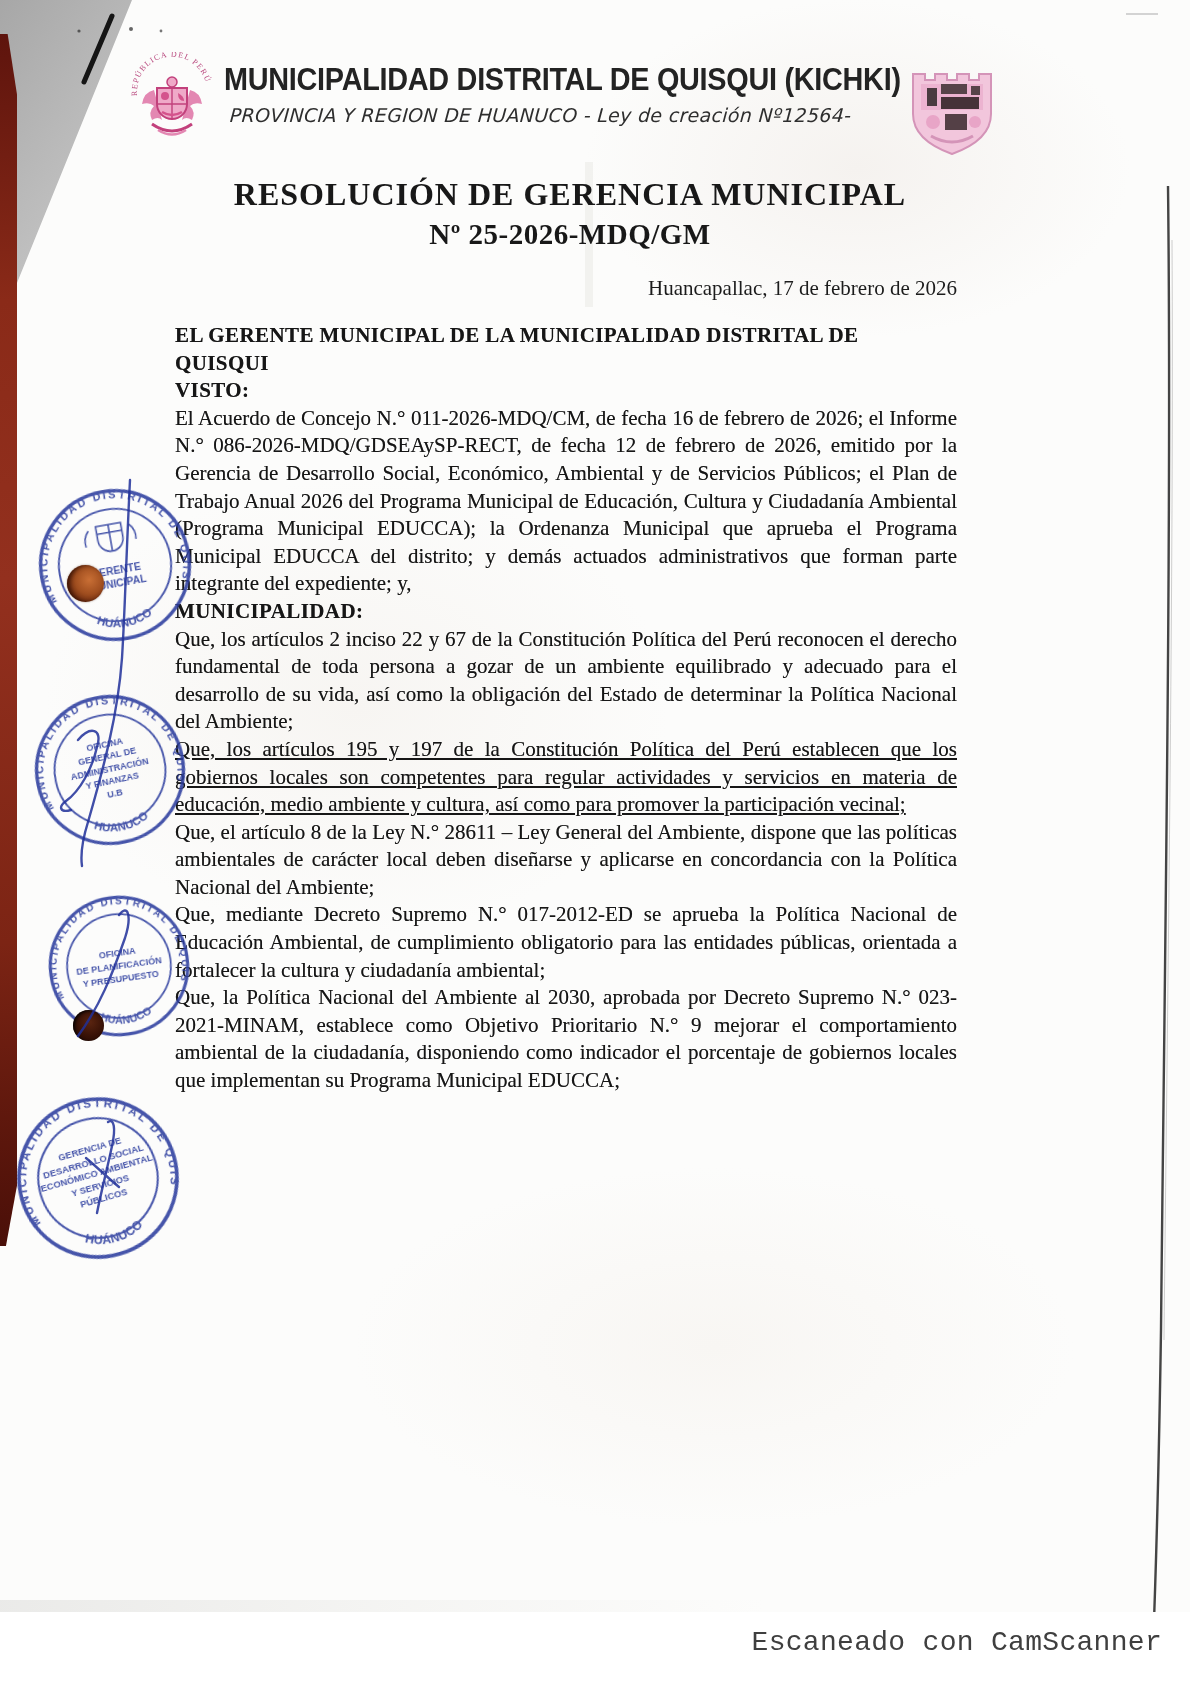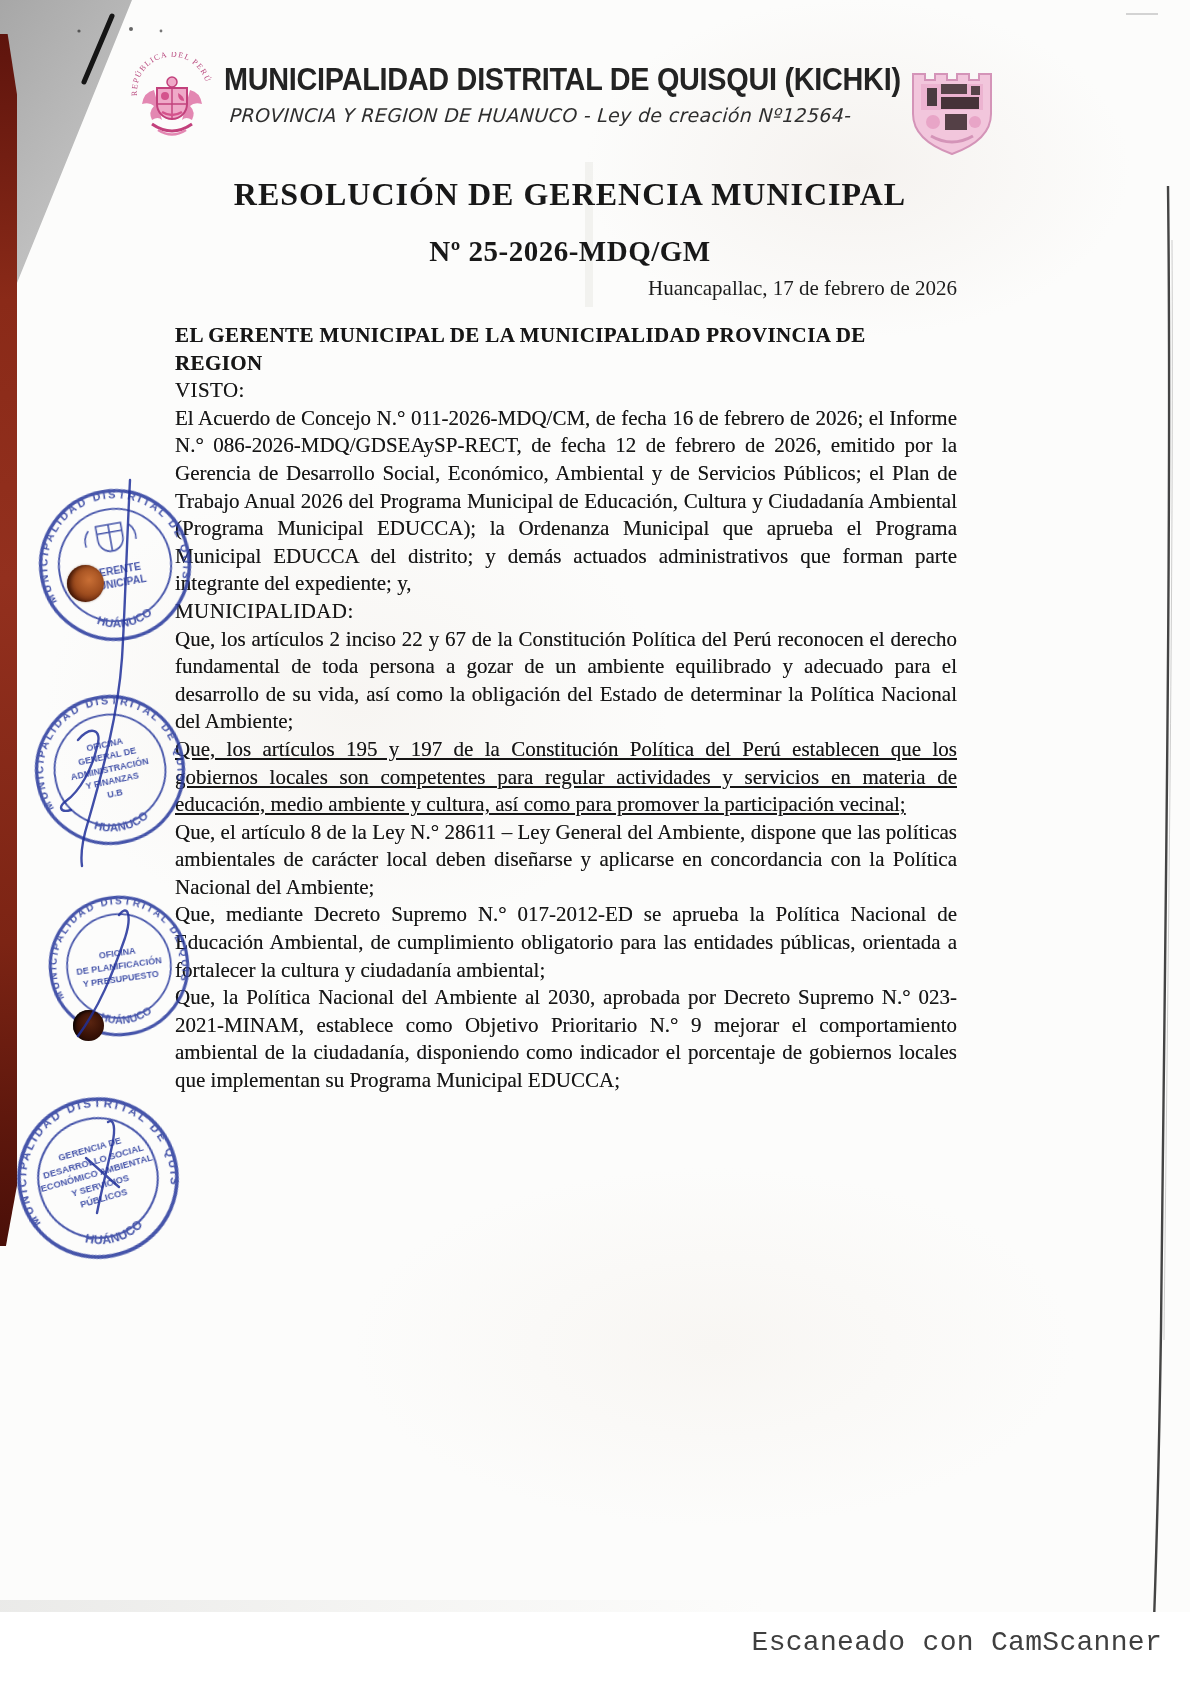--- a/index.html
+++ b/index.html
@@ -28,28 +28,28 @@
   
   .emblem-left{position:absolute;left:124px;top:52px;}
   .emblem-right{position:absolute;left:901px;top:64px;}
   .org-name{position:absolute;left:224px;top:62px;font-family:"Liberation Sans",sans-serif;
     font-weight:bold;font-size:31px;color:#232323;white-space:nowrap;
     transform:scaleX(.93);transform-origin:left center;letter-spacing:-.3px;}
   .org-subtitle{position:absolute;left:230px;top:104px;font-family:"DejaVu Sans",sans-serif;
     font-style:italic;font-size:19px;color:#2e2e2e;transform:skewX(-4deg);letter-spacing:.3px;white-space:nowrap;}
   .title-wrap{position:absolute;left:185px;top:176px;width:770px;text-align:center;}
   .title-l1{font-size:32px;font-weight:bold;letter-spacing:1px;color:#181818;}
-  .title-l2{font-size:29px;font-weight:bold;letter-spacing:.5px;color:#181818;margin-top:22px;}
+  .title-l2{font-size:29px;font-weight:bold;letter-spacing:.5px;color:#181818;margin-top:5px;}
   .dateline{position:absolute;top:276px;right:233px;font-size:21px;color:#1c1c1c;margin-left:34px;}
   
   .doc-body{position:absolute;left:175px;top:322px;width:782px;font-size:21px;line-height:27.6px;
     text-align:justify;color:#161616;text-shadow:0 0 .4px rgba(0,0,0,.5);}
   .doc-body p{margin:0;}
   .addr{font-weight:bold;letter-spacing:.4px;}
-  .lbl{font-weight:normal;letter-spacing:.4px;}
+  .lbl{font-weight:bold;letter-spacing:.4px;}
   .mt-visto{margin-top:24px;}
   .mt-body{margin-top:24px;}
   .mt-cons{margin-top:18px;}
   .mt-p1{margin-top:16px;}
   .mt-p{margin-top:15px;text-decoration:underline;}
   .mt-p3{margin-top:21px;}
   .mt-p5{margin-top:19px;}
   
   .stamp{position:absolute;opacity:.88;filter:blur(.35px);}
   .st-a{left:36px;top:486px;transform:rotate(-10deg);}
@@ -112,21 +112,21 @@
   </svg>
 
   <div class="title-wrap">
     <div class="title-l1">RESOLUCIÓN DE GERENCIA MUNICIPAL</div>
     <div class="title-l2">Nº 25-2026-MDQ/GM</div>
   </div>
 
   <div class="dateline">Huancapallac, 17 de febrero de 2026</div>
 
   <div class="doc-body">
-    <p class="addr"><span>EL GERENTE MUNICIPAL DE LA MUNICIPALIDAD PROVINCIA DE</span><br><span>REGION</span></p>
+    <p class="addr"><span>EL GERENTE MUNICIPAL DE LA MUNICIPALIDAD DISTRITAL DE</span><br><span>QUISQUI</span></p>
     <p class="lbl mt-visto">VISTO:</p>
     <p class="mt-body">El Acuerdo de Concejo N.° 011-2026-MDQ/CM, de fecha 16 de febrero de 2026; el Informe N.° 086-2026-MDQ/GDSEAySP-RECT, de fecha 12 de febrero de 2026, emitido por la Gerencia de Desarrollo Social, Económico, Ambiental y de Servicios Públicos; el Plan de Trabajo Anual 2026 del Programa Municipal de Educación, Cultura y Ciudadanía Ambiental (Programa Municipal EDUCCA); la Ordenanza Municipal que aprueba el Programa Municipal EDUCCA del distrito; y demás actuados administrativos que forman parte integrante del expediente; y,</p>
     <p class="lbl mt-cons">MUNICIPALIDAD:</p>
     <p class="mt-p1">Que, los artículos 2 inciso 22 y 67 de la Constitución Política del Perú reconocen el derecho fundamental de toda persona a gozar de un ambiente equilibrado y adecuado para el desarrollo de su vida, así como la obligación del Estado de determinar la Política Nacional del Ambiente;</p>
     <p class="mt-p">Que, los artículos 195 y 197 de la Constitución Política del Perú establecen que los gobiernos locales son competentes para regular actividades y servicios en materia de educación, medio ambiente y cultura, así como para promover la participación vecinal;</p>
     <p class="mt-p3">Que, el artículo 8 de la Ley N.° 28611 – Ley General del Ambiente, dispone que las políticas ambientales de carácter local deben diseñarse y aplicarse en concordancia con la Política Nacional del Ambiente;</p>
     <p class="mt-p3">Que, mediante Decreto Supremo N.° 017-2012-ED se aprueba la Política Nacional de Educación Ambiental, de cumplimiento obligatorio para las entidades públicas, orientada a fortalecer la cultura y ciudadanía ambiental;</p>
     <p class="mt-p5">Que, la Política Nacional del Ambiente al 2030, aprobada por Decreto Supremo N.° 023-2021-MINAM, establece como Objetivo Prioritario N.° 9 mejorar el comportamiento ambiental de la ciudadanía, disponiendo como indicador el porcentaje de gobiernos locales que implementan su Programa Municipal EDUCCA;</p>
   </div>
 

